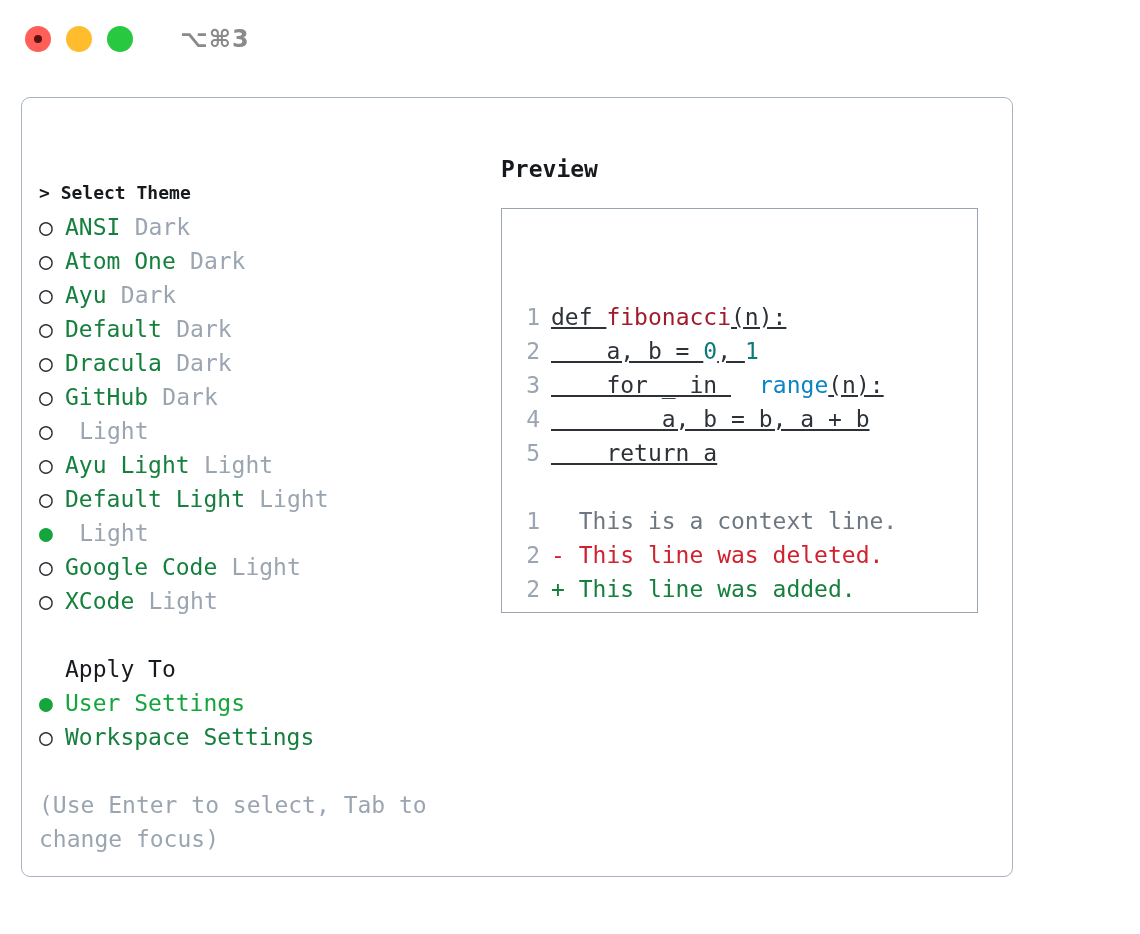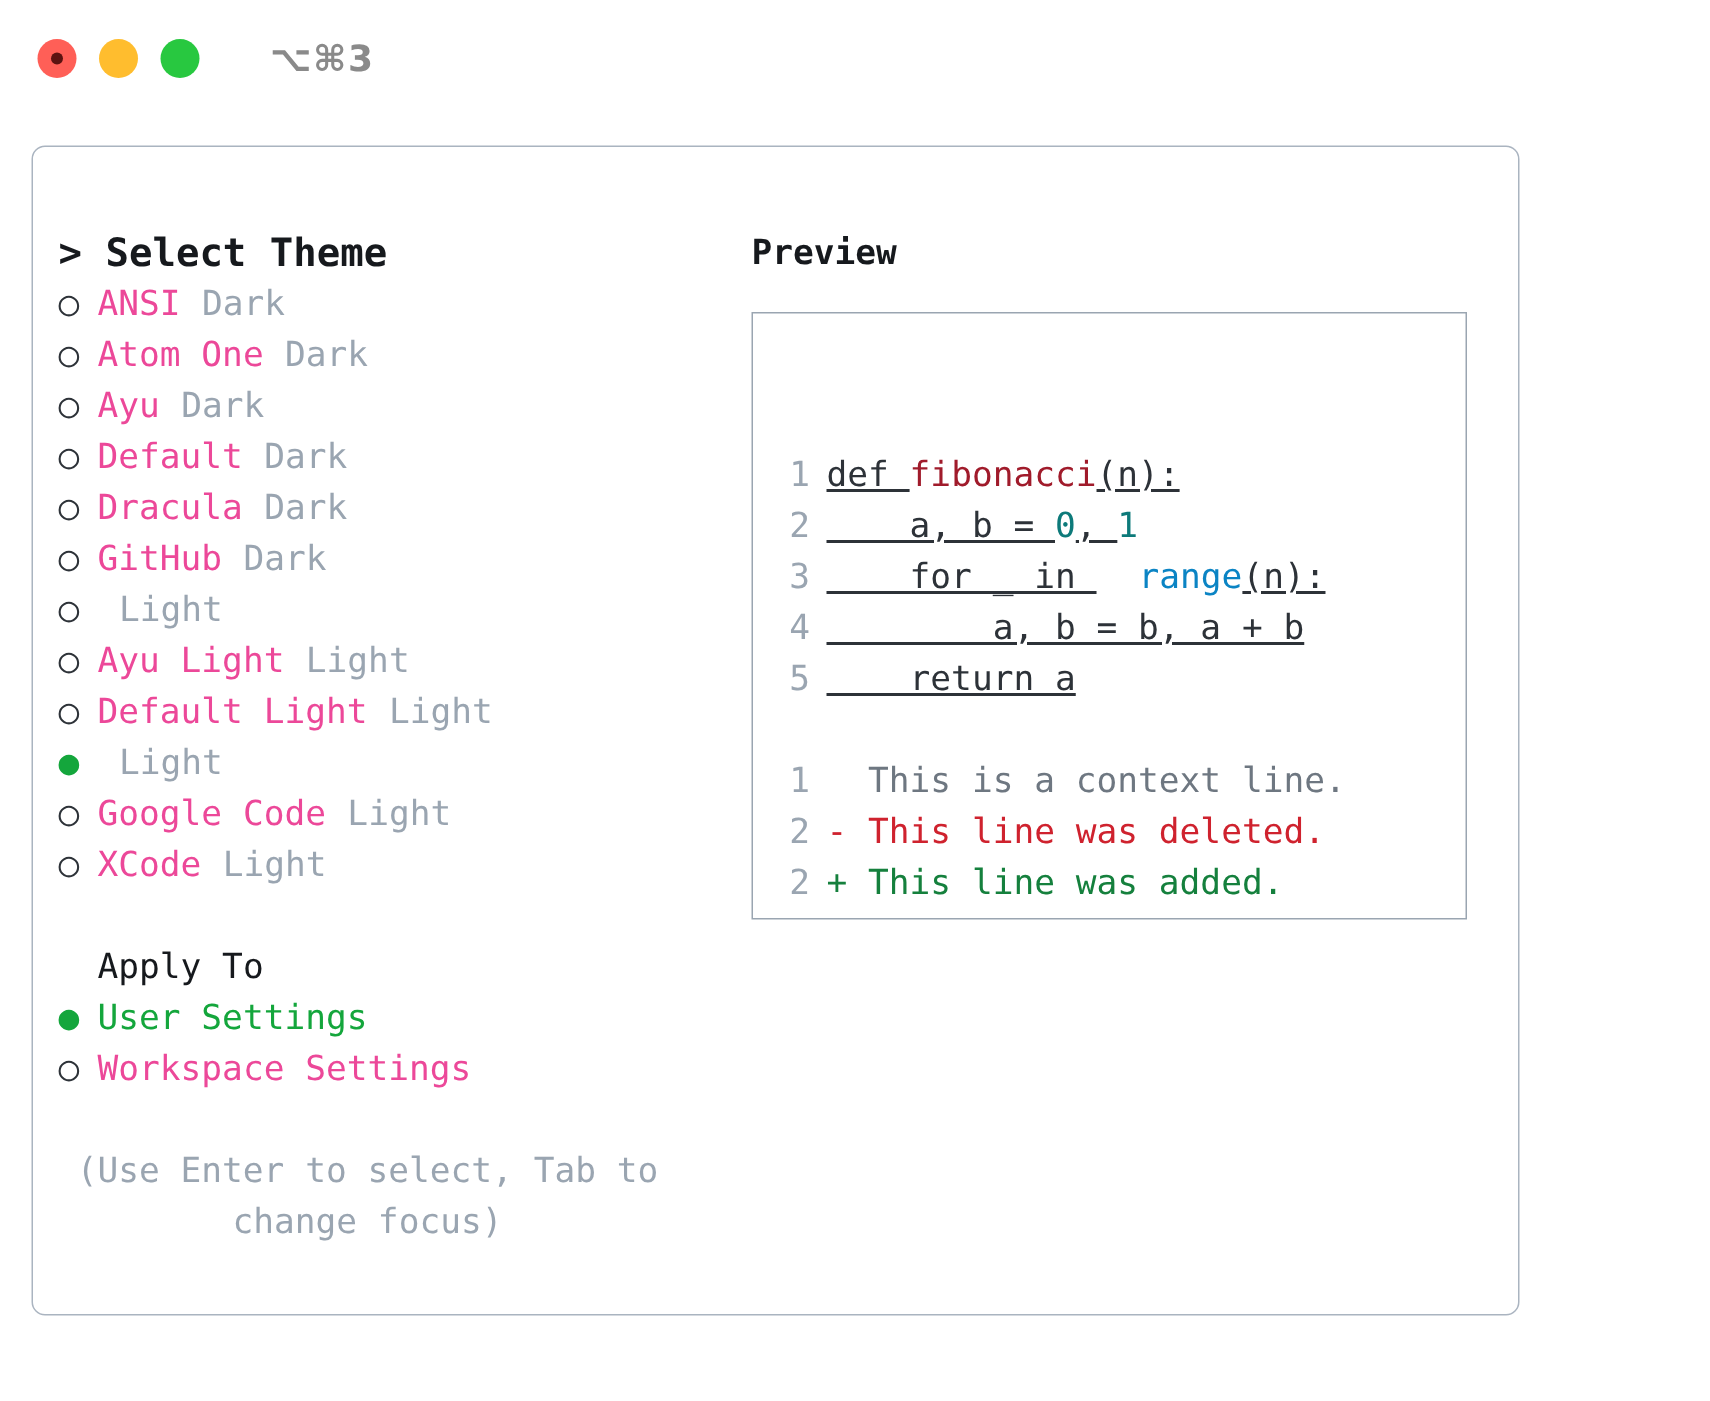--- a/index.html
+++ b/index.html
@@ -90,45 +90,46 @@
 
   
   .left-col {
     position: absolute;
     left: 17px;
     top: 54px;
     width: 460px;
   }
 
   .heading {
-    font-size: 26px;
+    font-size: 18px;
     font-weight: bold;
     color: #16191d;
     line-height: 34px;
     white-space: pre;
+    margin-top: 24px;
   }
 
   .opt-row {
     display: flex;
     align-items: baseline;
     line-height: 34px;
     font-size: 23px;
     white-space: pre;
     color: #2d3238;
   }
   .bullet {
     display: inline-block;
     width: 26px;
     flex: 0 0 26px;
     font-size: 23px;
     line-height: 34px;
     color: #2d3238;
   }
   .bullet.filled { color: #14a63c; }
-  .opt-label { color: #ec4899; }
+  .opt-label { color: #15803d; }
   .opt-row.selected .opt-label { color: #14a63c; }
   .variant {
     color: #9aa5b1;
     margin-left: 0.62em;
   }
 
   .section-gap { height: 34px; }
 
   .subheading {
     font-size: 23px;
@@ -138,21 +139,20 @@
     white-space: pre;
   }
 
   .hint {
     margin-top: 34px;
     font-size: 23px;
     line-height: 34px;
     color: #9aa5b1;
     width: 412px;
     white-space: normal;
-    text-align: center;
   }
 
   
   .right-col {
     position: absolute;
     left: 479px;
     top: 54px;
     width: 496px;
   }
   .preview-title {

